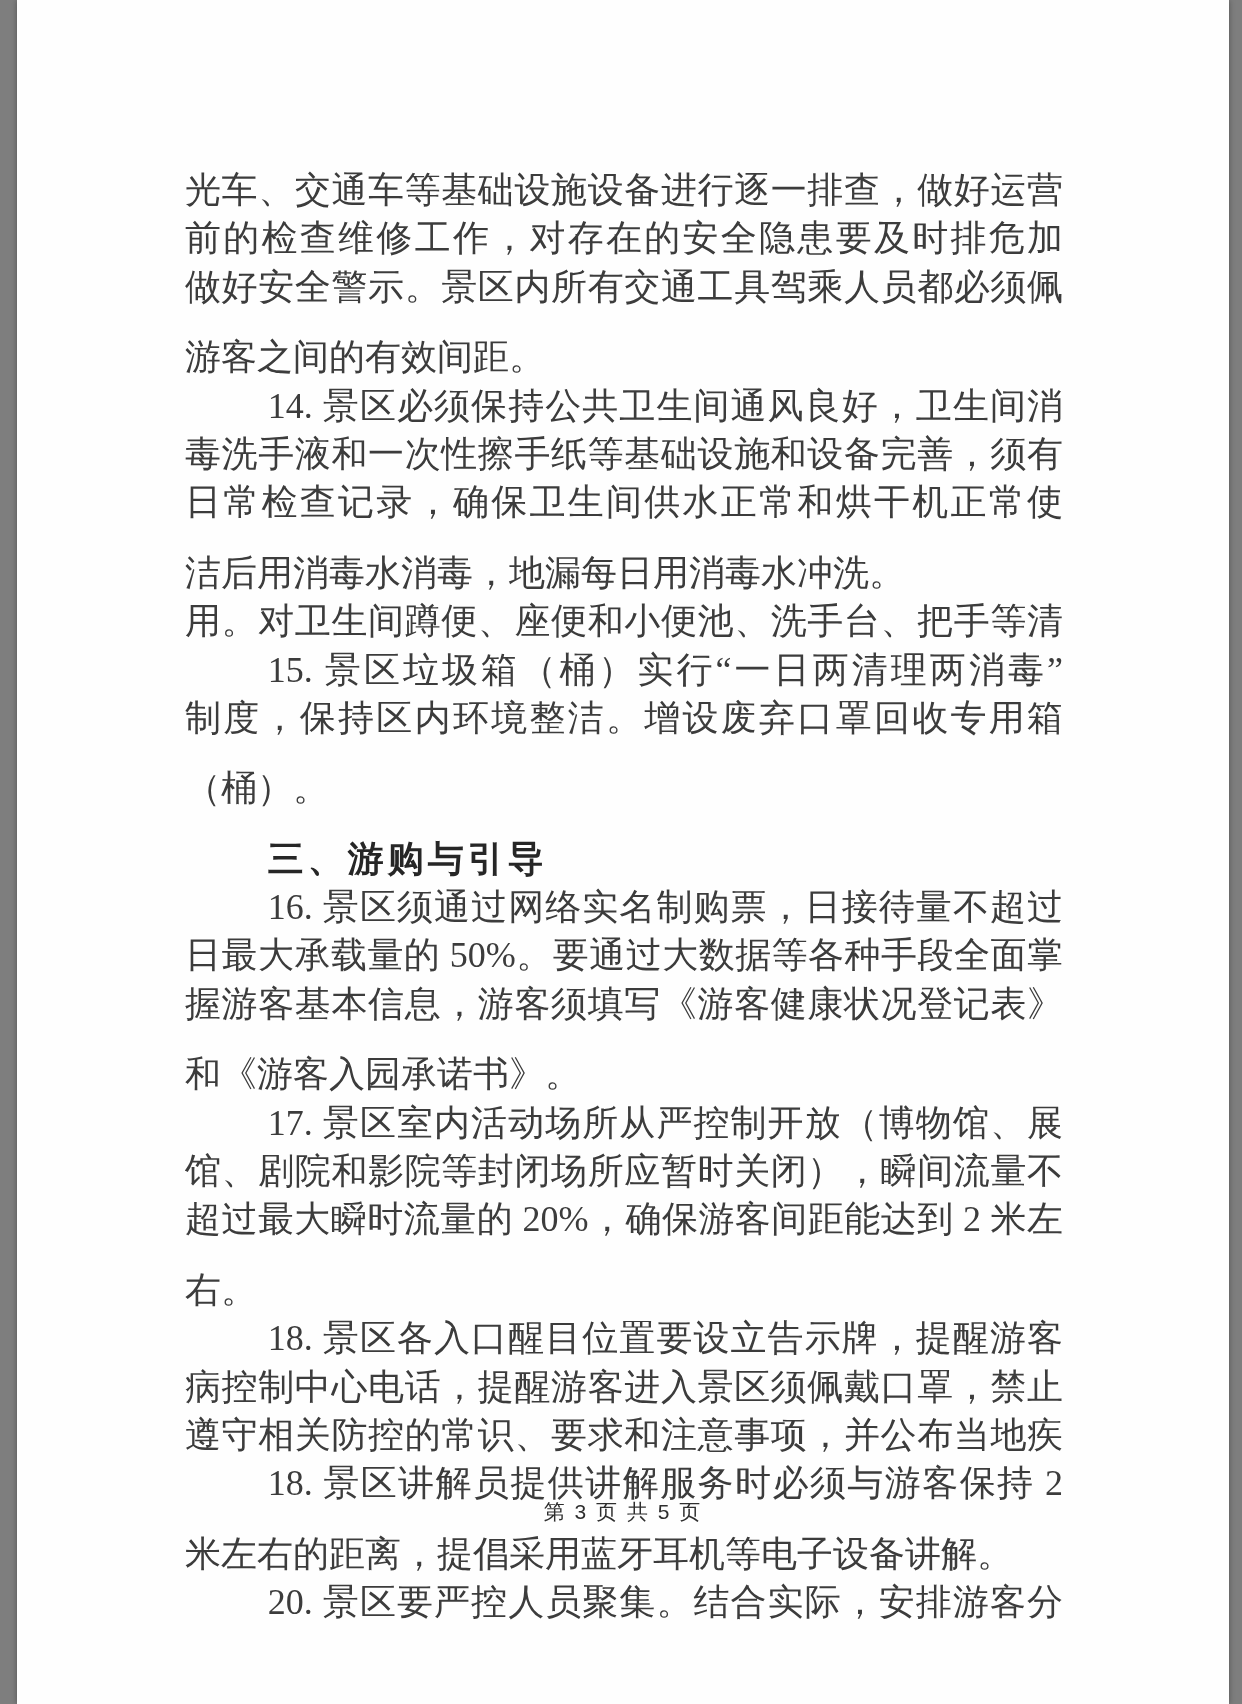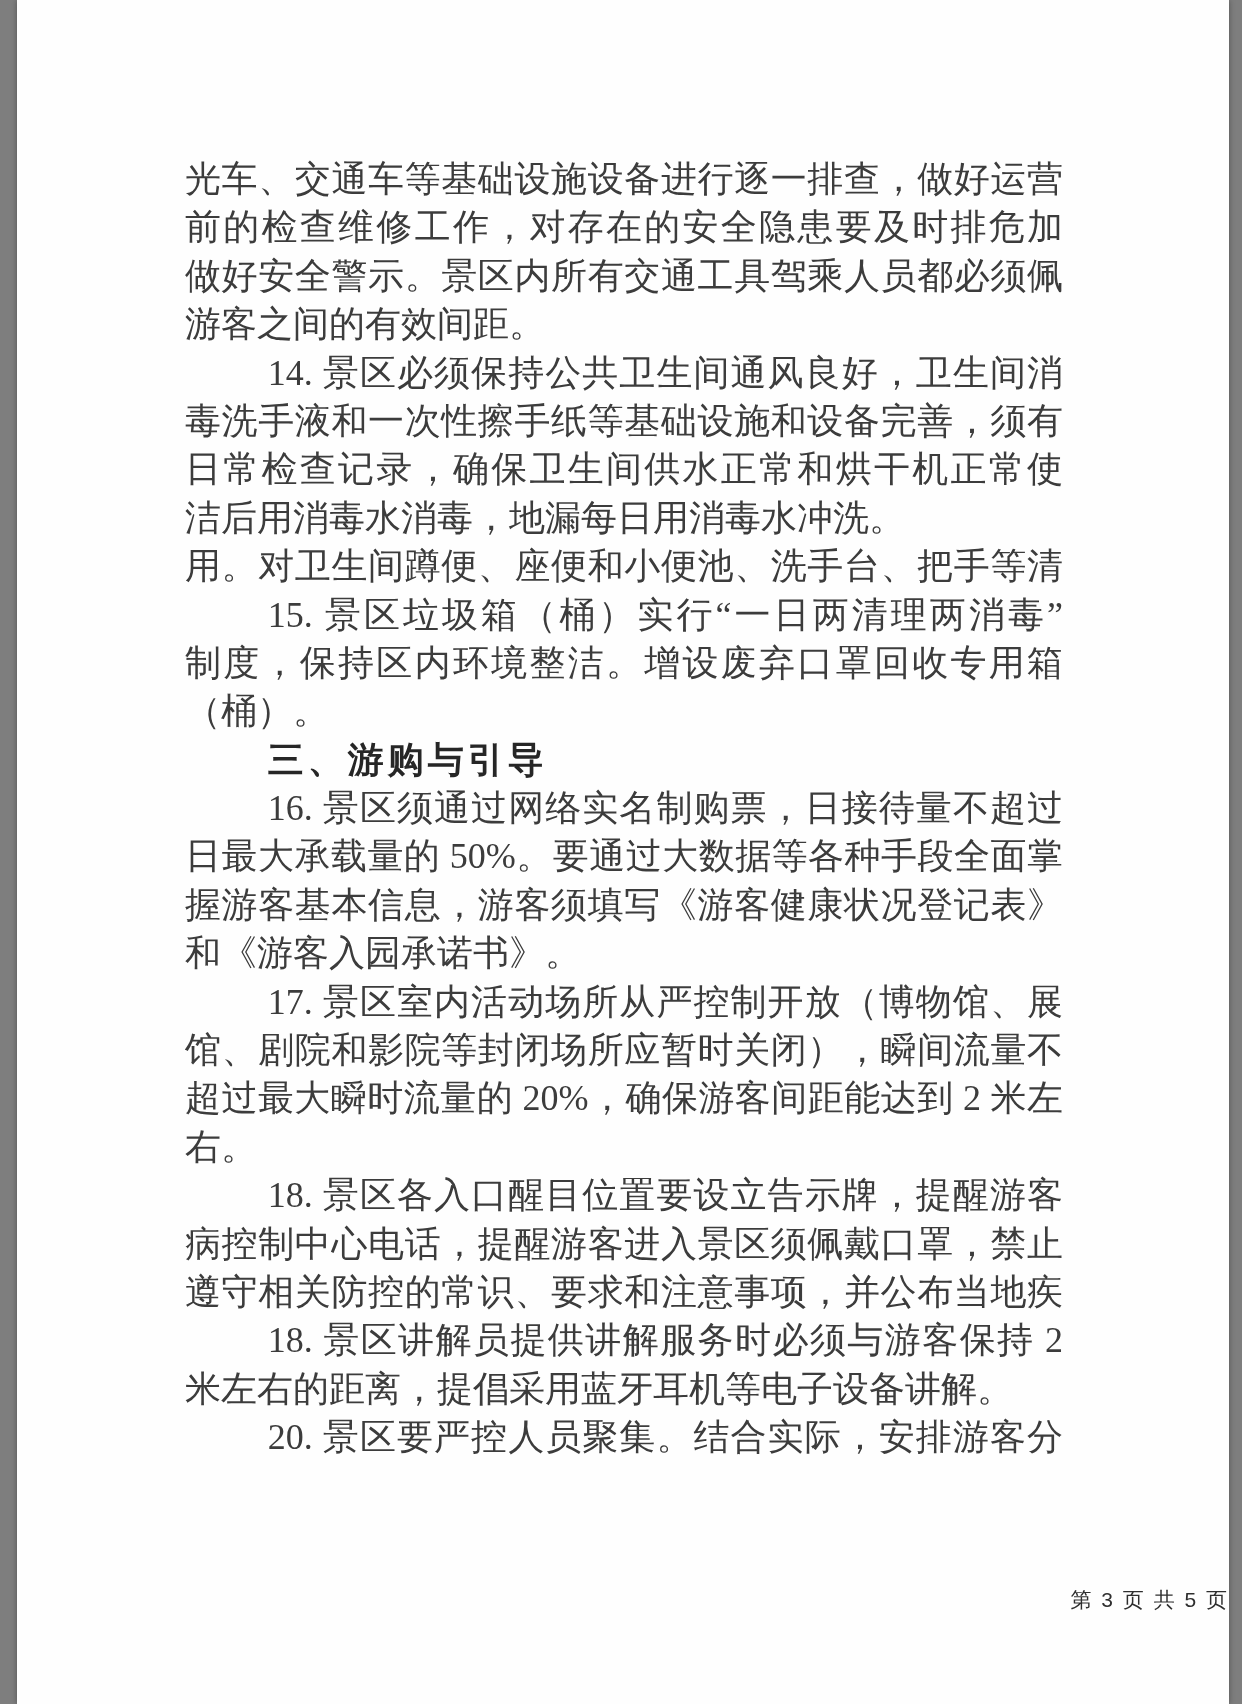--- a/index.html
+++ b/index.html
@@ -21,54 +21,55 @@
   }
   .page{
     position:absolute;
     left:17px;top:0;
     width:1212px;height:1704px;
     background:var(--page-bg);
     box-shadow:0 0 6px rgba(0,0,0,0.35);
   }
   .content{
     position:absolute;
-    left:168px;top:155px;
+    left:168px;top:166px;
     width:878px;
   }
   .line{
     height:48.4px;
     line-height:48.4px;
     font-family:"Liberation Serif","DejaVu Serif",serif;
     font-size:36px;
     color:var(--body-text);
     text-align:justify;
     text-align-last:justify;
     text-justify:inter-character;
     overflow:hidden;
     white-space:normal;
   }
   .line.last{
     text-align-last:left;
+    margin-top:22px;
   }
   .line.indent{
     text-indent:2.3em;
   }
   .line.bold{
     font-weight:700;
     color:var(--heading-text);
     font-family:Liberation Serif, serif;
     letter-spacing:4px;
   }
   .footer{
     position:absolute;
     left:0;right:0;
-    top:1586px;
+    top:1498px;
     height:28px;
     line-height:28px;
-    text-align:right;
+    text-align:center;
     font-family:"Liberation Sans","DejaVu Sans",sans-serif;
     font-size:21px;
     letter-spacing:2px;
     color:var(--footer-text);
   }
 </style>
 </head>
 <body>
 
 <div class="viewport">

